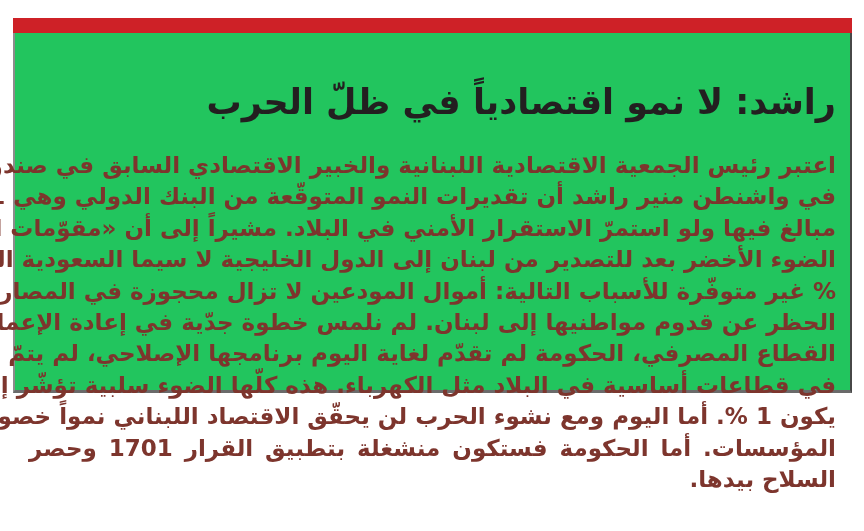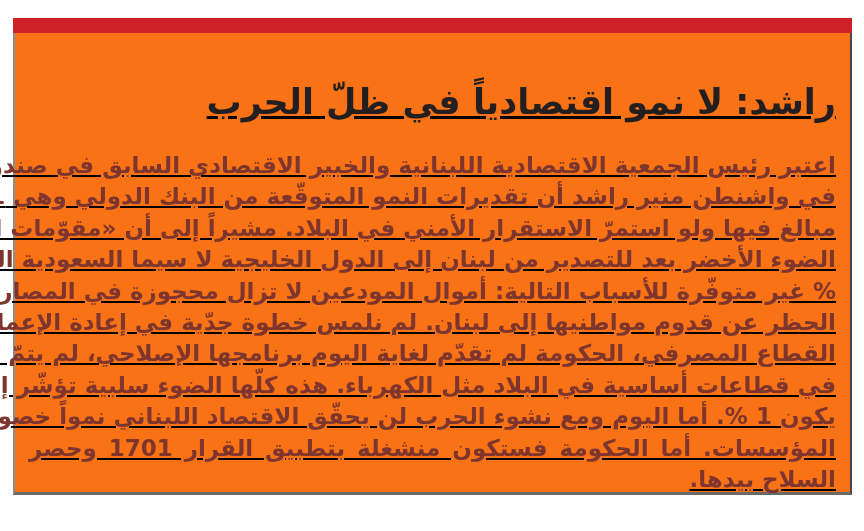--- a/index.html
+++ b/index.html
@@ -13,27 +13,26 @@
     height: 531px;
     background: #ffffff;
     overflow: hidden;
     font-family: "DejaVu Sans", sans-serif;
   }
   .clipping {
     position: absolute;
     left: 13px;
     top: 18px;
     width: 839px;
-    height: 477px;
+    height: 375px;
     box-sizing: border-box;
-    background: #f97316;
+    background: #22c55e;
     border-left: 2px solid #8c8c8c;
     border-right: 2px solid #474747;
     border-bottom: 3px solid #6a6a6a;
-    text-decoration: underline;
   }
   .accent-bar {
     height: 15px;
     margin: 0 -2px;
     background: #ce2127;
   }
   .headline {
     direction: rtl;
     text-align: right;
     padding: 22px 14px 0 14px;

